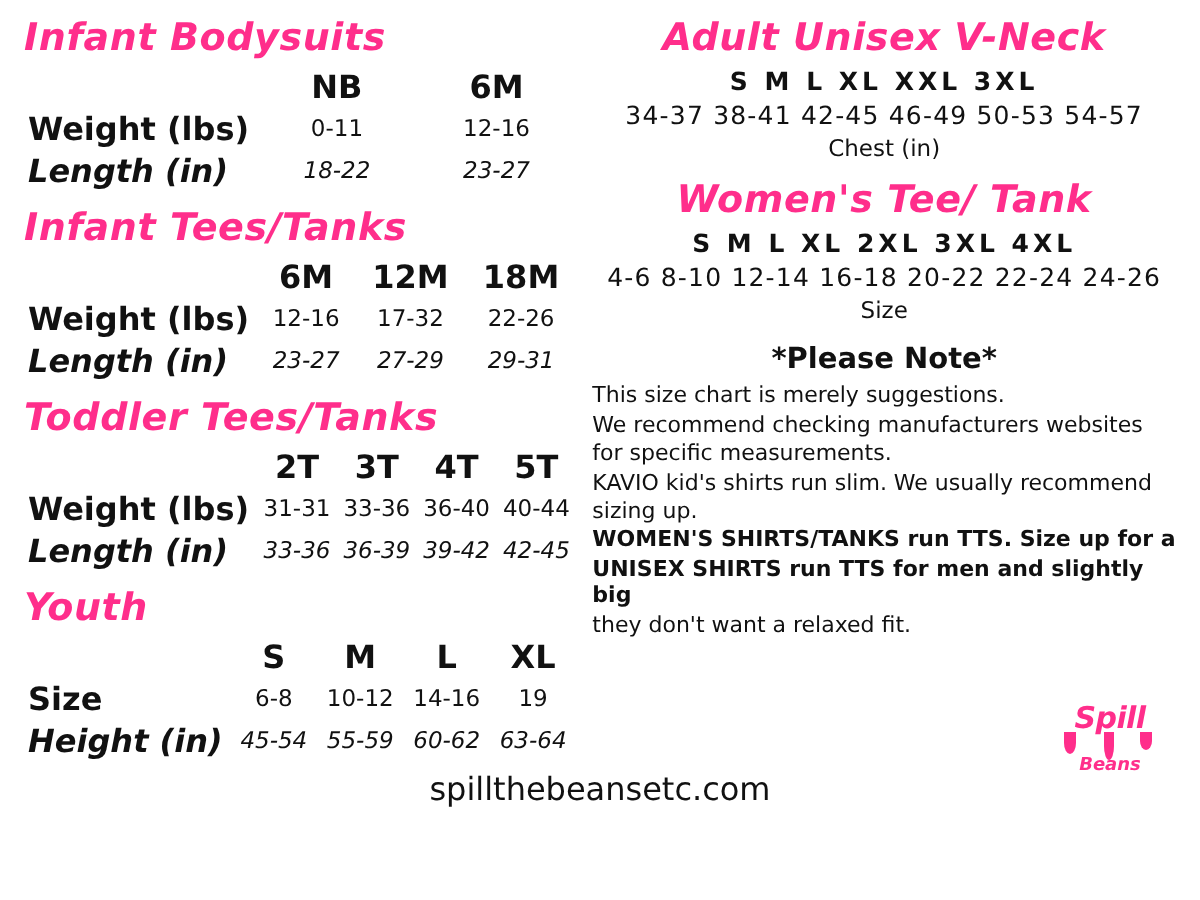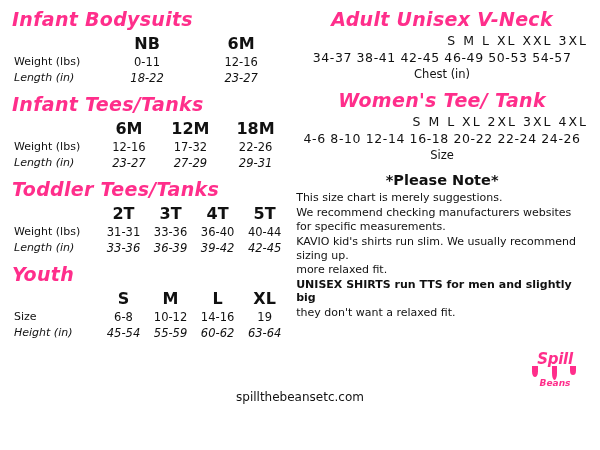--- a/index.html
+++ b/index.html
@@ -63,43 +63,43 @@
   }
   table.chart td, table.chart th {
     padding: 1px 2px;
     white-space: nowrap;
     font-weight: normal;
     text-align: center;
     font-family: "DejaVu Sans", sans-serif;
   }
   table.chart td.rowlabel, table.chart th.rowlabel {
     text-align: left;
-    font-size: 11px;
+    font-size: 16px;
     padding-right: 4px;
     width: 82px;
+    font-weight: bold;
   }
   table.chart tr.head td, table.chart tr.head th {
     font-weight: bold;
     font-size: 16px;
   }
   .row-italic td {
     font-style: italic;
   }
 
   
   .stack {
     text-align: center;
     font-size: 12.5px;
     color: #111;
     line-height: 1.35;
   }
   .stack .sizes {
-    font-weight: normal;
+    font-weight: bold;
     letter-spacing: 2px;
-    text-align: right;
   }
   .stack .vals {
     letter-spacing: 0.6px;
   }
   .stack .cap {
     font-size: 11.5px;
   }
 
   
   .note-title {
@@ -119,21 +119,21 @@
     font-weight: bold;
   }
 
   
   .footer {
     position: absolute;
     left: 0;
     bottom: 4px;
     width: 600px;
     text-align: center;
-    font-size: 12px;
+    font-size: 16px;
     color: #111;
     font-family: "DejaVu Sans", sans-serif;
   }
   .logo {
     position: absolute;
     right: 8px;
     bottom: 14px;
     width: 74px;
     height: 46px;
   }
@@ -303,21 +303,21 @@
       </div>
     </div>
 
     <div class="note">
       <div class="note-title">*Please Note*</div>
       <p>This size chart is merely suggestions.</p>
       <p>We recommend checking manufacturers websites</p>
       <p>for specific measurements.</p>
       <p>KAVIO kid's shirts run slim. We usually recommend</p>
       <p>sizing up.</p>
-      <p>more relaxed fit.</p>
+      <p class="b">WOMEN'S SHIRTS/TANKS run TTS. Size up for a</p>
       <p class="b">UNISEX SHIRTS run TTS for men and slightly big</p>
       <p>they don't want a relaxed fit.</p>
     </div>
 
   </div>
 
   <div class="footer">spillthebeansetc.com</div>
 
   <div class="logo">
     <div class="lg-text">Spill</div>

